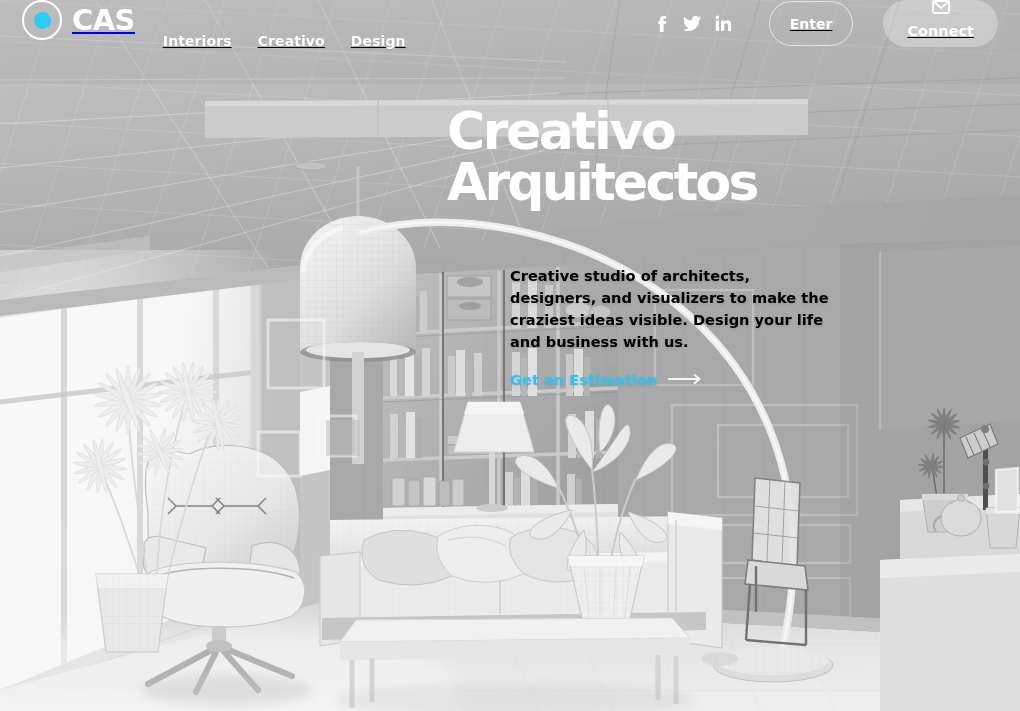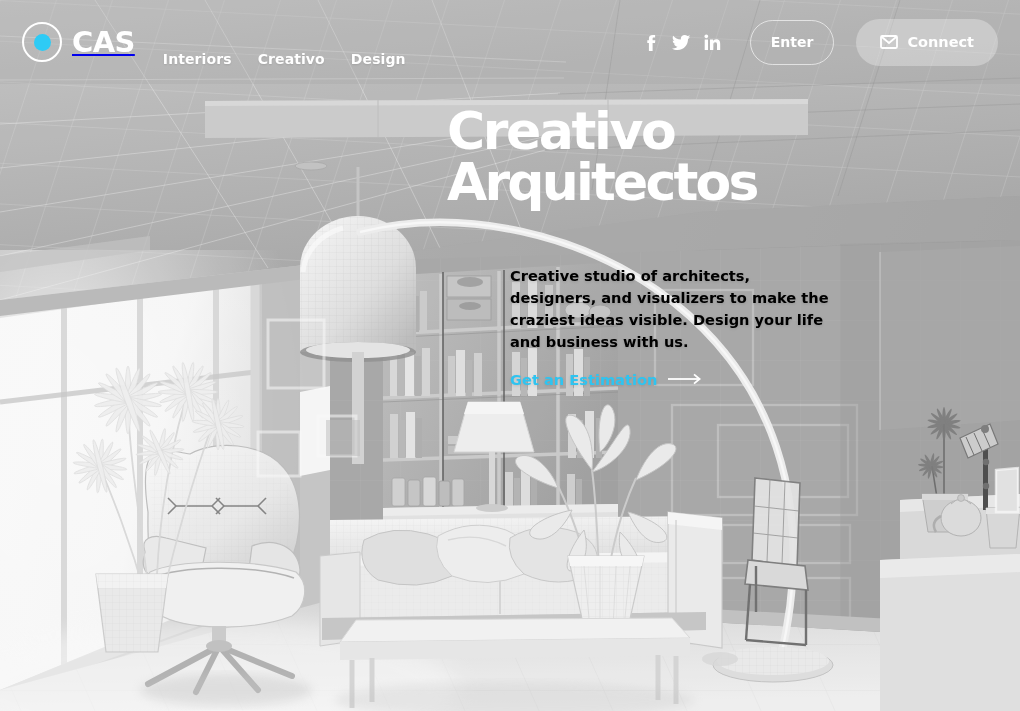--- a/index.html
+++ b/index.html
@@ -14,23 +14,24 @@
     overflow:hidden;
     background:#a0a0a0;
   }
 
   
   #scene { position:absolute; inset:0; width:1020px; height:711px; }
 
   
   .header {
     position:absolute; top:0; left:0; right:0; height:84px;
-    display:flex; align-items:center;
-    padding:15px 22px;
+    display:flex; align-items:flex-start;
+    padding:0 22px;
     z-index:40;
+    text-decoration:underline;
   }
   .brand { display:flex; align-items:center; gap:10px; }
   .brand-mark {
     width:40px; height:40px; border-radius:50%;
     border:2.5px solid #ffffff;
     display:flex; align-items:center; justify-content:center;
     flex:none;
   }
   .brand-dot { width:17px; height:17px; border-radius:50%; background:#2ecbf5; }
   .brand-text {
@@ -40,21 +41,21 @@
   }
 
   .nav { display:flex; align-items:center; gap:26px; margin-left:28px;margin-top:33px; }
   .nav-link {
     color:#ffffff; font-size:14px; font-weight:bold;
     letter-spacing:0.1px; text-decoration:none; cursor:pointer;
     white-space:nowrap;
     text-shadow:0 1px 2px rgba(0,0,0,.10);
   }
 
-  .header-right { margin-left:auto; display:flex; align-items:center; gap:0; }
+  .header-right { margin-left:auto; display:flex; align-items:center; gap:8px; }
   .socials { display:flex; align-items:center; gap:0; margin-right:22px; }
   .social {
     width:31px; height:31px; display:flex; align-items:center; justify-content:center;
     cursor:pointer;
   }
   .social svg { display:block; }
 
   .btn-enter {
     height:45px; min-width:73px; padding:0 20px;
     border-radius:26px;
@@ -66,20 +67,21 @@
     cursor:pointer; margin-right:22px;
   }
   .btn-connect {
     height:47px; padding:0 24px;
     border-radius:26px; border:none;
     background:rgba(255,255,255,.30);
     color:#fff; font-size:14.5px; font-weight:bold;
     font-family:"DejaVu Sans", sans-serif;
     display:flex; align-items:center; gap:9px;
     cursor:pointer;
+    flex-direction:column;
   }
   .btn-connect svg { display:block; flex:none; }
 
   
   .hero {
     position:absolute; left:447px; top:106px; width:560px;
     z-index:30;
   }
   .hero-title {
     color:#ffffff;

